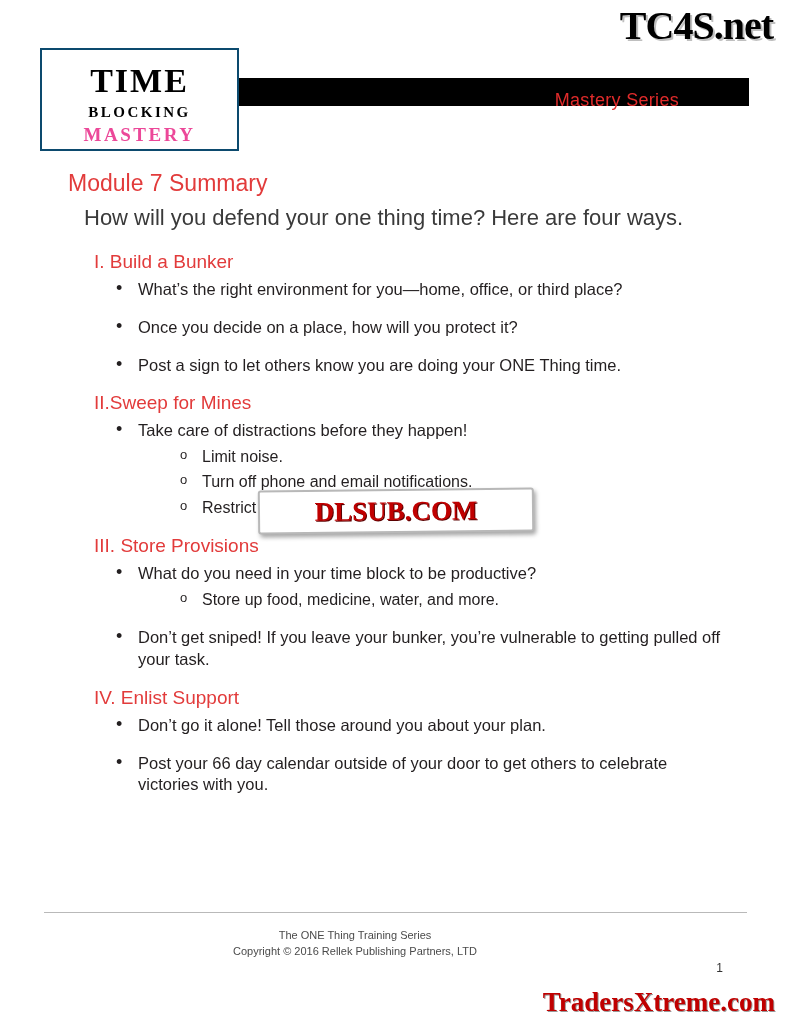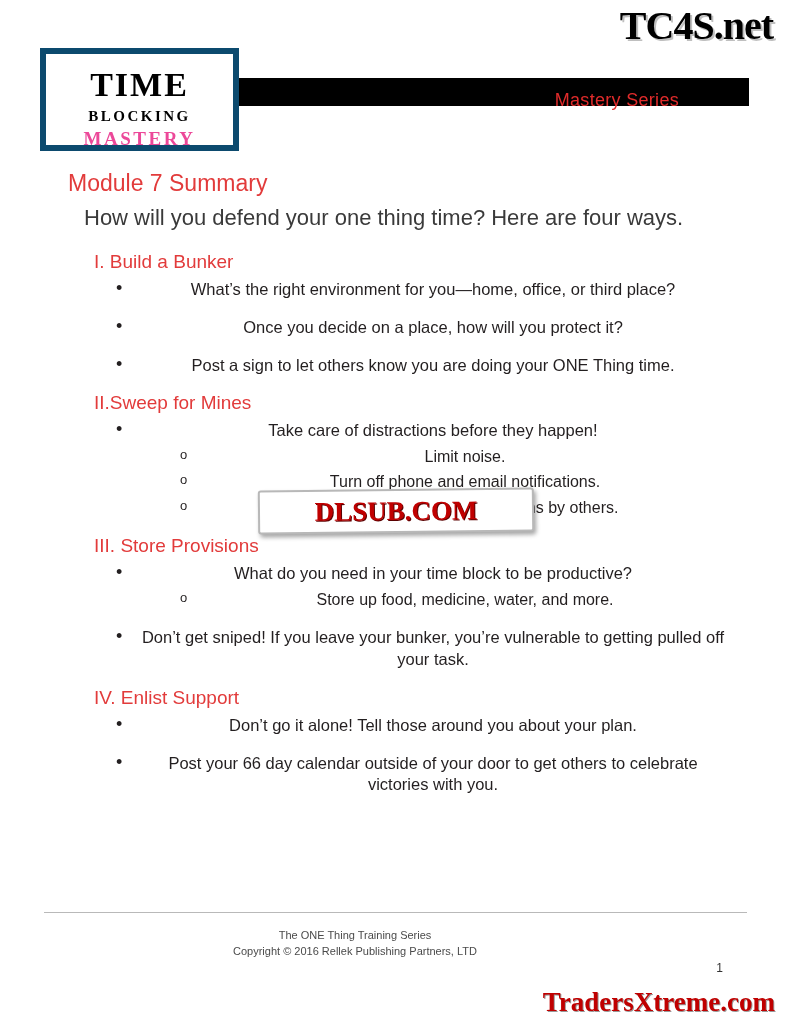--- a/index.html
+++ b/index.html
@@ -47,21 +47,21 @@
     letter-spacing: 0.3px;
   }
 
   
   .logo-box {
     position: absolute;
     top: 48px;
     left: 40px;
     width: 199px;
     height: 103px;
-    border: 6px solid #0c4a6e;
+    border: 2px solid #0c4a6e;
     background: #ffffff;
     box-sizing: border-box;
     text-align: center;
   }
   .logo-time {
     margin-top: 14px;
     font-family: "Liberation Serif", serif;
     font-size: 34px;
     font-weight: bold;
     letter-spacing: 2px;
@@ -117,21 +117,20 @@
     margin: 0;
     padding: 0 0 0 48px;
   }
   ul.bullets > li {
     position: relative;
     font-size: 16.5px;
     color: #231f20;
     line-height: 1.32;
     margin-bottom: 16px;
     padding-left: 22px;
-    text-align: center;
   }
   ul.bullets > li:before {
     content: "\2022";
     position: absolute;
     left: 0;
     top: -2px;
     font-size: 18px;
     color: #231f20;
   }
   ul.subbullets {

